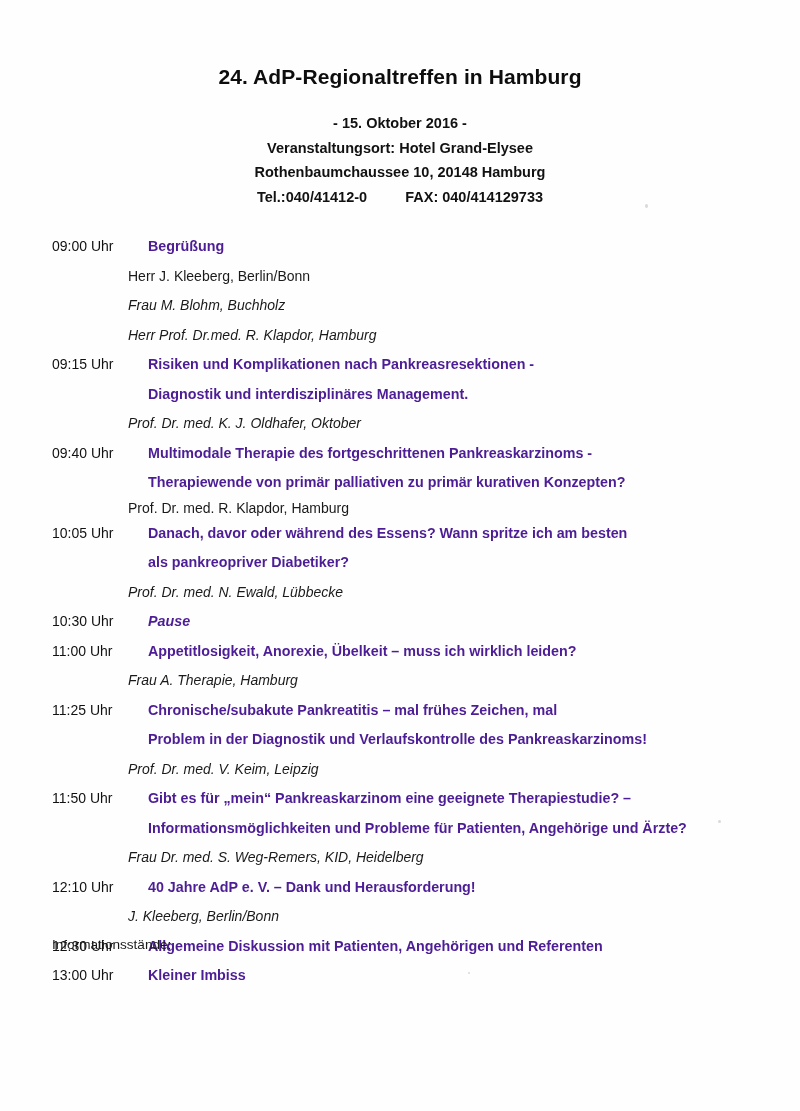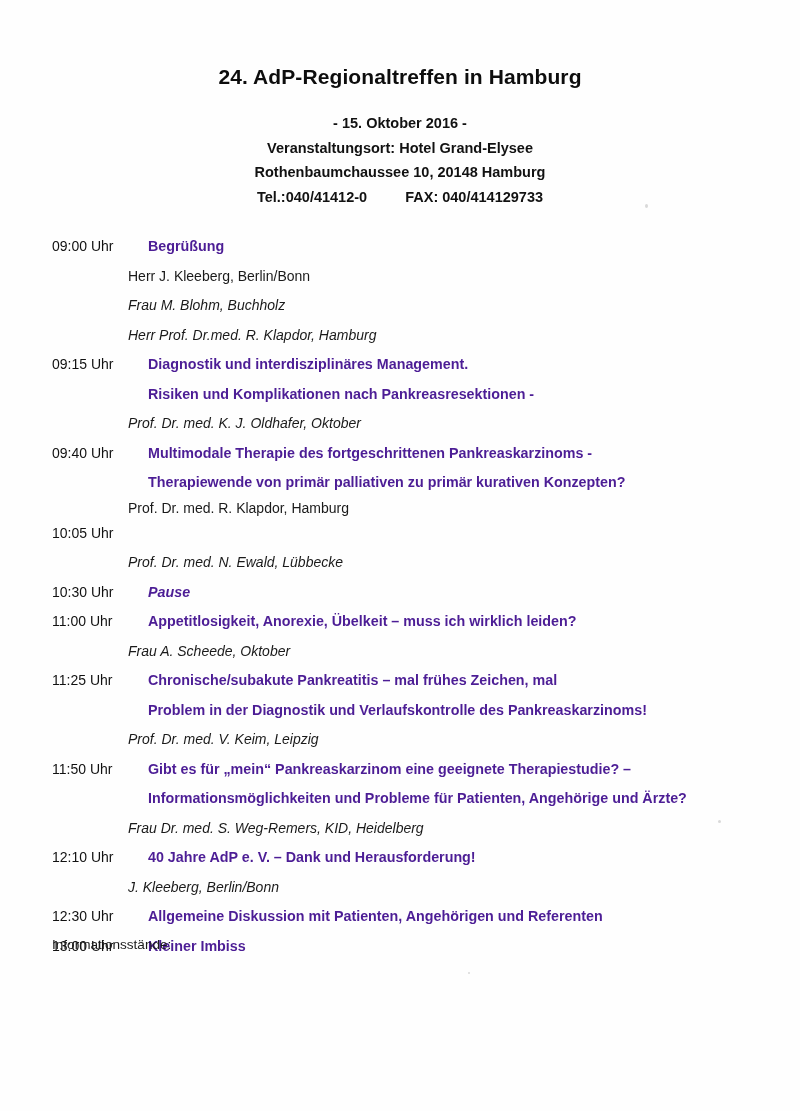--- a/index.html
+++ b/index.html
@@ -165,58 +165,62 @@
           </div>
         </div>
         <div class="speaker plain">Herr J. Kleeberg, Berlin/Bonn</div>
         <div class="speaker">Frau M. Blohm, Buchholz</div>
         <div class="speaker">Herr Prof. Dr.med. R. Klapdor, Hamburg</div>
       </div>
       <div class="entry">
         <div class="entry-head">
           <div class="time">09:15 Uhr</div>
           <div class="body-col">
+            <div class="title-line">Risiken und Komplikationen nach Pankreasresektionen -</div>
             <div class="title-line">Diagnostik und interdisziplinäres Management.</div>
-            <div class="title-line">Risiken und Komplikationen nach Pankreasresektionen -</div>
           </div>
         </div>
         <div class="speaker">Prof. Dr. med. K. J. Oldhafer, Oktober</div>
       </div>
       <div class="entry">
         <div class="entry-head">
           <div class="time">09:40 Uhr</div>
           <div class="body-col">
             <div class="title-line">Multimodale Therapie des fortgeschrittenen Pankreaskarzinoms -</div>
             <div class="title-line">Therapiewende von primär palliativen zu primär kurativen Konzepten?</div>
           </div>
         </div>
         <div class="speaker plain tight">Prof. Dr. med. R. Klapdor, Hamburg</div>
       </div>
       <div class="entry">
         <div class="entry-head">
           <div class="time">10:05 Uhr</div>
+          <div class="body-col">
+            <div class="title-line">Danach, davor oder während des Essens? Wann spritze ich am besten</div>
+            <div class="title-line">als pankreopriver Diabetiker?</div>
+          </div>
         </div>
         <div class="speaker">Prof. Dr. med. N. Ewald, Lübbecke</div>
       </div>
       <div class="entry">
         <div class="entry-head">
           <div class="time">10:30 Uhr</div>
           <div class="body-col">
             <div class="title-line italic">Pause</div>
           </div>
         </div>
       </div>
       <div class="entry">
         <div class="entry-head">
           <div class="time">11:00 Uhr</div>
           <div class="body-col">
             <div class="title-line">Appetitlosigkeit, Anorexie, Übelkeit – muss ich wirklich leiden?</div>
           </div>
         </div>
-        <div class="speaker">Frau A. Scheede, Oktober</div>
+        <div class="speaker">Frau A. Therapie, Hamburg</div>
       </div>
       <div class="entry">
         <div class="entry-head">
           <div class="time">11:25 Uhr</div>
           <div class="body-col">
             <div class="title-line">Chronische/subakute Pankreatitis – mal frühes Zeichen, mal</div>
             <div class="title-line">Problem in der Diagnostik und Verlaufskontrolle des Pankreaskarzinoms!</div>
           </div>
         </div>
         <div class="speaker">Prof. Dr. med. V. Keim, Leipzig</div>

